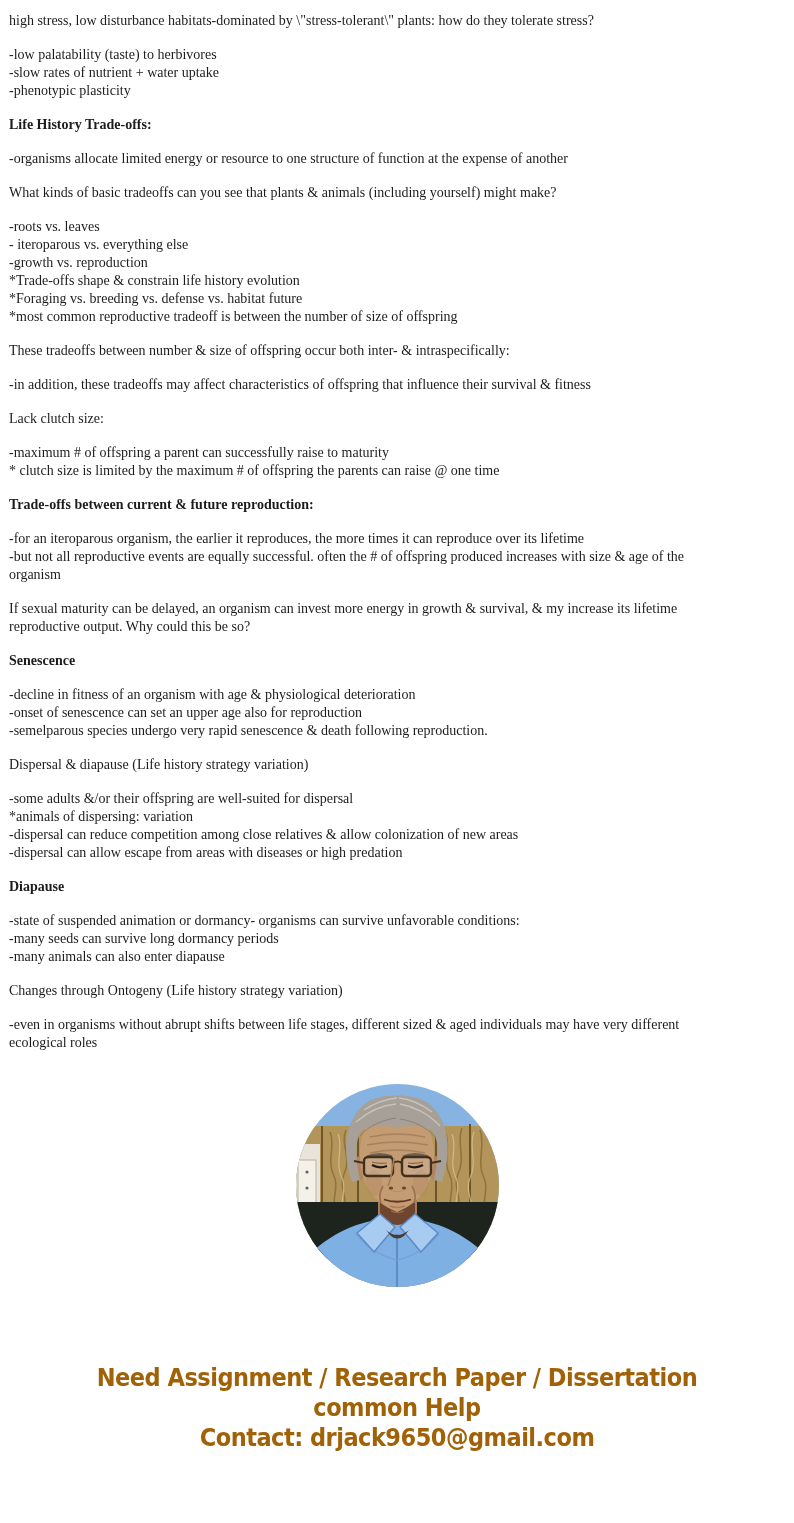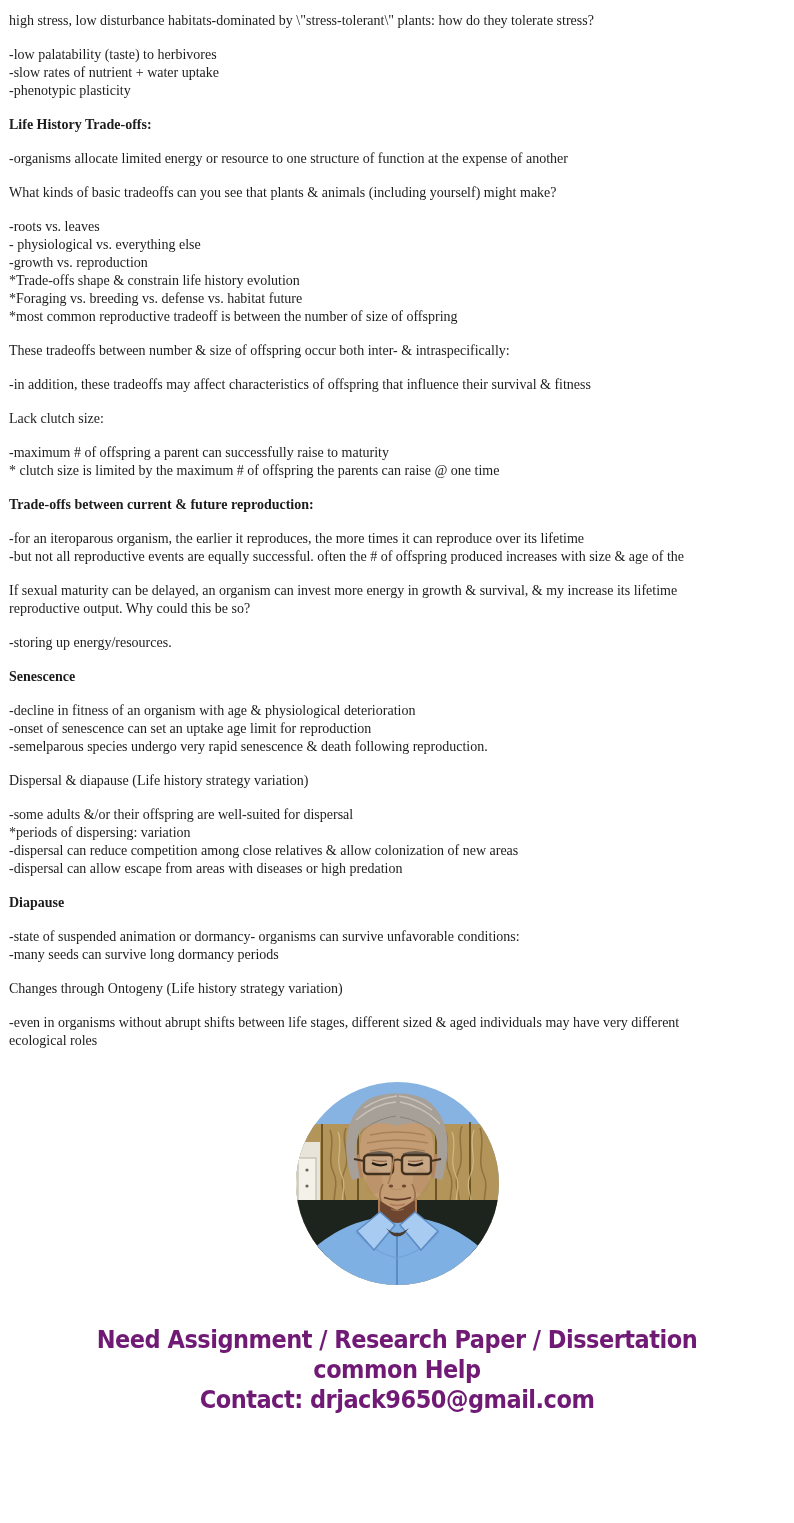--- a/index.html
+++ b/index.html
@@ -18,29 +18,29 @@
   .para { margin:0 0 16px 0; }
   .para.bold { font-weight:bold; }
   .line { white-space:pre-wrap; }
   .avatar-wrap {
     margin-top:32px;
     height:203px;
     text-align:center;
   }
   svg.avatar { width:203px; height:203px; display:inline-block; }
   .footer {
-    margin-top:40px;
+    margin-top:76px;
     text-align:center;
     font-family:"DejaVu Sans", sans-serif;
     font-weight:700;
     font-stretch:condensed;
     font-size:25px;
     line-height:30px;
     letter-spacing:-0.5px;
-    color:#701a75;
+    color:#a16207;
   }
 </style>
 </head>
 <body>
 
 <div class="doc">
     <div class="para">
       <div class="line">high stress, low disturbance habitats-dominated by \"stress-tolerant\" plants: how do they tolerate stress?</div>
     </div>
     <div class="para">
@@ -52,21 +52,21 @@
       <div class="line">Life History Trade-offs:</div>
     </div>
     <div class="para">
       <div class="line">-organisms allocate limited energy or resource to one structure of function at the expense of another</div>
     </div>
     <div class="para">
       <div class="line">What kinds of basic tradeoffs can you see that plants &amp; animals (including yourself) might make?</div>
     </div>
     <div class="para">
       <div class="line">-roots vs. leaves</div>
-      <div class="line">- physiological vs. everything else</div>
+      <div class="line">- iteroparous vs. everything else</div>
       <div class="line">-growth vs. reproduction</div>
       <div class="line">*Trade-offs shape &amp; constrain life history evolution</div>
       <div class="line">*Foraging vs. breeding vs. defense vs. habitat future</div>
       <div class="line">*most common reproductive tradeoff is between the number of size of offspring</div>
     </div>
     <div class="para">
       <div class="line">These tradeoffs between number &amp; size of offspring occur both inter- &amp; intraspecifically:</div>
     </div>
     <div class="para">
       <div class="line">-in addition, these tradeoffs may affect characteristics of offspring that influence their survival &amp; fitness</div>
@@ -77,51 +77,52 @@
     <div class="para">
       <div class="line">-maximum # of offspring a parent can successfully raise to maturity</div>
       <div class="line">* clutch size is limited by the maximum # of offspring the parents can raise @ one time</div>
     </div>
     <div class="para bold">
       <div class="line">Trade-offs between current &amp; future reproduction:</div>
     </div>
     <div class="para">
       <div class="line">-for an iteroparous organism, the earlier it reproduces, the more times it can reproduce over its lifetime</div>
       <div class="line">-but not all reproductive events are equally successful. often the # of offspring produced increases with size &amp; age of the</div>
+      <div class="line">organism</div>
     </div>
     <div class="para">
       <div class="line">If sexual maturity can be delayed, an organism can invest more energy in growth &amp; survival, &amp; my increase its lifetime</div>
       <div class="line">reproductive output. Why could this be so?</div>
     </div>
     <div class="para">
-      <div class="line">-storing up energy/resources.</div>
     </div>
     <div class="para bold">
       <div class="line">Senescence</div>
     </div>
     <div class="para">
       <div class="line">-decline in fitness of an organism with age &amp; physiological deterioration</div>
-      <div class="line">-onset of senescence can set an uptake age limit for reproduction</div>
+      <div class="line">-onset of senescence can set an upper age also for reproduction</div>
       <div class="line">-semelparous species undergo very rapid senescence &amp; death following reproduction.</div>
     </div>
     <div class="para">
       <div class="line">Dispersal &amp; diapause (Life history strategy variation)</div>
     </div>
     <div class="para">
       <div class="line">-some adults &amp;/or their offspring are well-suited for dispersal</div>
-      <div class="line">*periods of dispersing: variation</div>
+      <div class="line">*animals of dispersing: variation</div>
       <div class="line">-dispersal can reduce competition among close relatives &amp; allow colonization of new areas</div>
       <div class="line">-dispersal can allow escape from areas with diseases or high predation</div>
     </div>
     <div class="para bold">
       <div class="line">Diapause</div>
     </div>
     <div class="para">
       <div class="line">-state of suspended animation or dormancy- organisms can survive unfavorable conditions:</div>
       <div class="line">-many seeds can survive long dormancy periods</div>
+      <div class="line">-many animals can also enter diapause</div>
     </div>
     <div class="para">
       <div class="line">Changes through Ontogeny (Life history strategy variation)</div>
     </div>
     <div class="para">
       <div class="line">-even in organisms without abrupt shifts between life stages, different sized &amp; aged individuals may have very different</div>
       <div class="line">ecological roles</div>
     </div>
   </div>
 

